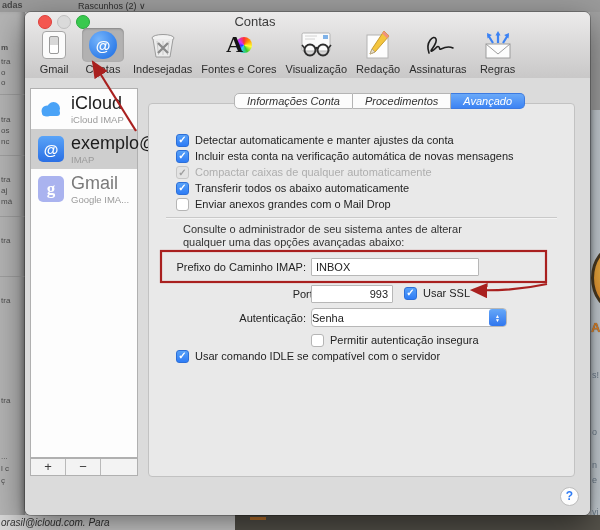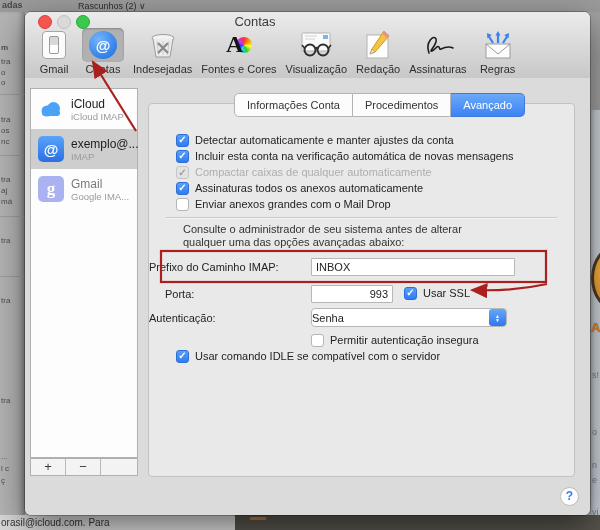--- a/index.html
+++ b/index.html
@@ -19,21 +19,21 @@
   .bg-right{left:590px;top:12px;width:10px;height:503px;background:#ccd4da;
             box-shadow:inset 4px 0 5px -3px rgba(0,0,0,.4);}
   .bg-right .top{position:absolute;left:0;top:0;width:10px;height:98px;background:#a2a2a2;}
   .bg-right .blob{position:absolute;left:1px;top:233px;width:44px;height:60px;border-radius:50%;
                   background:radial-gradient(circle at 35% 40%,#f8c04a,#ef8f2b 70%);
                   border:3px solid #4d3c22;}
   .bg-right .letterA{position:absolute;left:1px;top:308px;font-size:13px;font-weight:bold;color:#e8882a;
                      text-shadow:0 0 1px #5c4a2a;}
   .bg-right .frag{position:absolute;left:2px;font-size:9px;color:#6f7f8d;}
   .bg-bottom{left:0;top:515px;width:600px;height:15px;background:#d8d8d8;}
-  .bg-bottom .mailtxt{position:absolute;left:1px;top:2px;font-size:10px;color:#353535;white-space:nowrap;}
+  .bg-bottom .mailtxt{position:absolute;left:1px;top:2px;font-size:10px;color:#353535;white-space:nowrap;font-style:italic;}
   .bg-bottom .dark{position:absolute;left:235px;top:0;width:365px;height:15px;background:#57544c;}
   .bg-bottom .odash{position:absolute;left:250px;top:2px;width:16px;height:3px;background:#c2762d;}
 
   
   .window{left:25px;top:12px;width:565px;height:503px;border-radius:6px;background:#dcdcdc;
           box-shadow:0 12px 34px rgba(0,0,0,.5),0 0 0 1px rgba(0,0,0,.25);}
   .header{left:0;top:0;width:565px;height:66px;border-radius:6px 6px 0 0;
           background:linear-gradient(#ecebeb,#c9c8c8);border-bottom:1px solid #9e9e9e;}
   .tl{position:absolute;top:3px;width:12px;height:12px;border-radius:50%;}
   .tl.red{left:13px;background:#f4564f;border:1px solid #dd3f3b;}
@@ -62,52 +62,52 @@
   .acct-ico{width:26px;height:26px;border-radius:5px;flex:none;display:flex;align-items:center;justify-content:center;}
   .acct-ico.at{background:linear-gradient(#5aa4f8,#2a6fe4);color:#fff;font-size:15px;font-weight:bold;}
   .acct-ico.gmail{background:#aab3ef;color:#fff;font-family:"Liberation Serif",serif;
                   font-size:17px;font-weight:bold;}
 
   .bodyarea{left:0;top:66px;width:565px;height:437px;background:#dbdbdb;border-radius:0 0 6px 6px;}
   
   .sb-list{left:5px;top:10px;width:108px;height:370px;background:#fdfdfd;border:1px solid #b0b0b0;box-sizing:border-box;}
   .acct{height:40px;display:flex;align-items:center;gap:7px;padding:0 4px 0 7px;cursor:default;}
   .acct.sel{background:#cecece;}
-  .acct-name{font-size:12px;color:#1c1c1c;white-space:nowrap;overflow:hidden;}
+  .acct-name{font-size:18px;color:#1c1c1c;white-space:nowrap;overflow:hidden;}
   .acct-name.dim{color:#7a7a7a;}
   .acct-sub{font-size:9.5px;color:#9a9a9a;white-space:nowrap;overflow:hidden;}
   .sb-actions{left:5px;top:380px;width:108px;height:18px;display:flex;background:#f3f3f3;
               border:1px solid #b0b0b0;box-sizing:border-box;}
   .sb-btn{width:34px;border-right:1px solid #b9b9b9;font-size:13px;color:#3a3a3a;text-align:center;
           line-height:16px;cursor:default;}
   .sb-fill{flex:1;}
 
   
   .pane{left:123px;top:25px;width:427px;height:374px;background:#e9e9e9;border:1px solid #c2c2c2;
         border-radius:4px;box-sizing:border-box;z-index:1;}
-  .tabs{left:209px;top:15px;height:24px;display:flex;z-index:2;font-size:11px;}
+  .tabs{left:209px;top:15px;height:16px;display:flex;z-index:2;font-size:11px;font-style:italic;}
   .tab{background:#fcfcfc;border:1px solid #b4b4b4;border-left:none;color:#333;
        display:flex;align-items:center;padding:0 12px;white-space:nowrap;}
   .tab:first-child{border-left:1px solid #b4b4b4;border-radius:5px 0 0 5px;}
   .tab:last-child{border-radius:0 5px 5px 0;}
   .tab.sel{background:linear-gradient(#6aa9f8,#3c83f3);border-color:#3c7ae0;color:#fff;}
 
   .cbrow{position:absolute;display:flex;align-items:center;gap:6px;height:14px;}
   .cb{width:13px;height:13px;border-radius:3px;box-sizing:border-box;flex:none;
       display:flex;align-items:center;justify-content:center;}
   .cb.on{background:linear-gradient(#57a1f8,#2e7cf6);border:1px solid #2d6fd8;color:#fff;
          font-size:10px;font-weight:bold;line-height:1;}
   .cb.off{background:#fff;border:1px solid #b5b5b5;}
   .cb.dis{background:#e3e3e3;border:1px solid #c6c6c6;color:#9d9d9d;font-size:10px;font-weight:bold;}
   .cbl{font-size:11px;color:#232323;white-space:nowrap;}
   .cbl.dim{color:#aeaeae;}
   .divider{position:absolute;left:17px;right:17px;top:113px;height:1px;background:#c9c9c9;
            box-shadow:0 1px 0 #f4f4f4;}
   .advisory{position:absolute;left:34px;top:119px;font-size:11px;color:#333;line-height:13px;}
-  .flabel{position:absolute;width:157px;font-size:11px;color:#232323;}
+  .flabel{position:absolute;width:157px;text-align:right;font-size:11px;color:#232323;}
   .tinput{position:absolute;height:18px;background:#fff;border:1px solid #b7b7b7;box-sizing:border-box;
           font-size:11px;color:#222;font-family:"Liberation Sans",sans-serif;padding:0 4px;border-radius:1px;}
   .popup{position:absolute;left:162px;top:204px;width:196px;height:19px;background:#fff;
          border:1px solid #b7b7b7;border-radius:4px;box-sizing:border-box;display:flex;align-items:center;}
   .popup .val{flex:1;font-size:11px;color:#222;padding-left:0;}
   .popup .step{width:17px;height:17px;border-radius:3px;background:linear-gradient(#66a8f8,#3076ee);
                display:flex;flex-direction:column;align-items:center;justify-content:center;color:#fff;
                font-size:5px;line-height:4px;}
   .helpbtn{left:535px;top:409px;width:19px;height:19px;border-radius:50%;background:#fdfdfd;
            border:1px solid #bdbdbd;box-sizing:border-box;text-align:center;line-height:17px;
@@ -314,36 +314,36 @@
       <div class="cbrow" style="left:27px;top:61px">
         <span class="cb dis">
             <span>✓</span>
           </span>
         <span class="cbl dim">Compactar caixas de qualquer automaticamente</span>
       </div>
       <div class="cbrow" style="left:27px;top:77px">
         <span class="cb on">
             <span>✓</span>
           </span>
-        <span class="cbl">Assinaturas todos os anexos automaticamente</span>
+        <span class="cbl">Transferir todos os abaixo automaticamente</span>
       </div>
       <div class="cbrow" style="left:27px;top:93px">
         <span class="cb off"></span>
         <span class="cbl">Enviar anexos grandes com o Mail Drop</span>
       </div>
 
       <div class="divider"></div>
 
       <div class="advisory">
         <div>Consulte o administrador de seu sistema antes de alterar</div>
         <div>qualquer uma das opções avançadas abaixo:</div>
       </div>
 
       <div class="flabel" style="left:0;top:157px">Prefixo do Caminho IMAP:</div>
-      <input class="tinput" style="left: 162px; top: 154px; width: 204px;" value="INBOX">
+      <input class="tinput" style="left: 162px; top: 154px; width: 168px;" value="INBOX">
 
       <div class="flabel" style="left:16px;top:184px">Porta:</div>
       <input class="tinput" style="left: 162px; top: 181px; width: 82px; text-align: right;" value="993">
       <div class="cbrow" style="left:255px;top:182px">
         <span class="cb on">
             <span>✓</span>
           </span>
         <span class="cbl">Usar SSL</span>
       </div>
 

